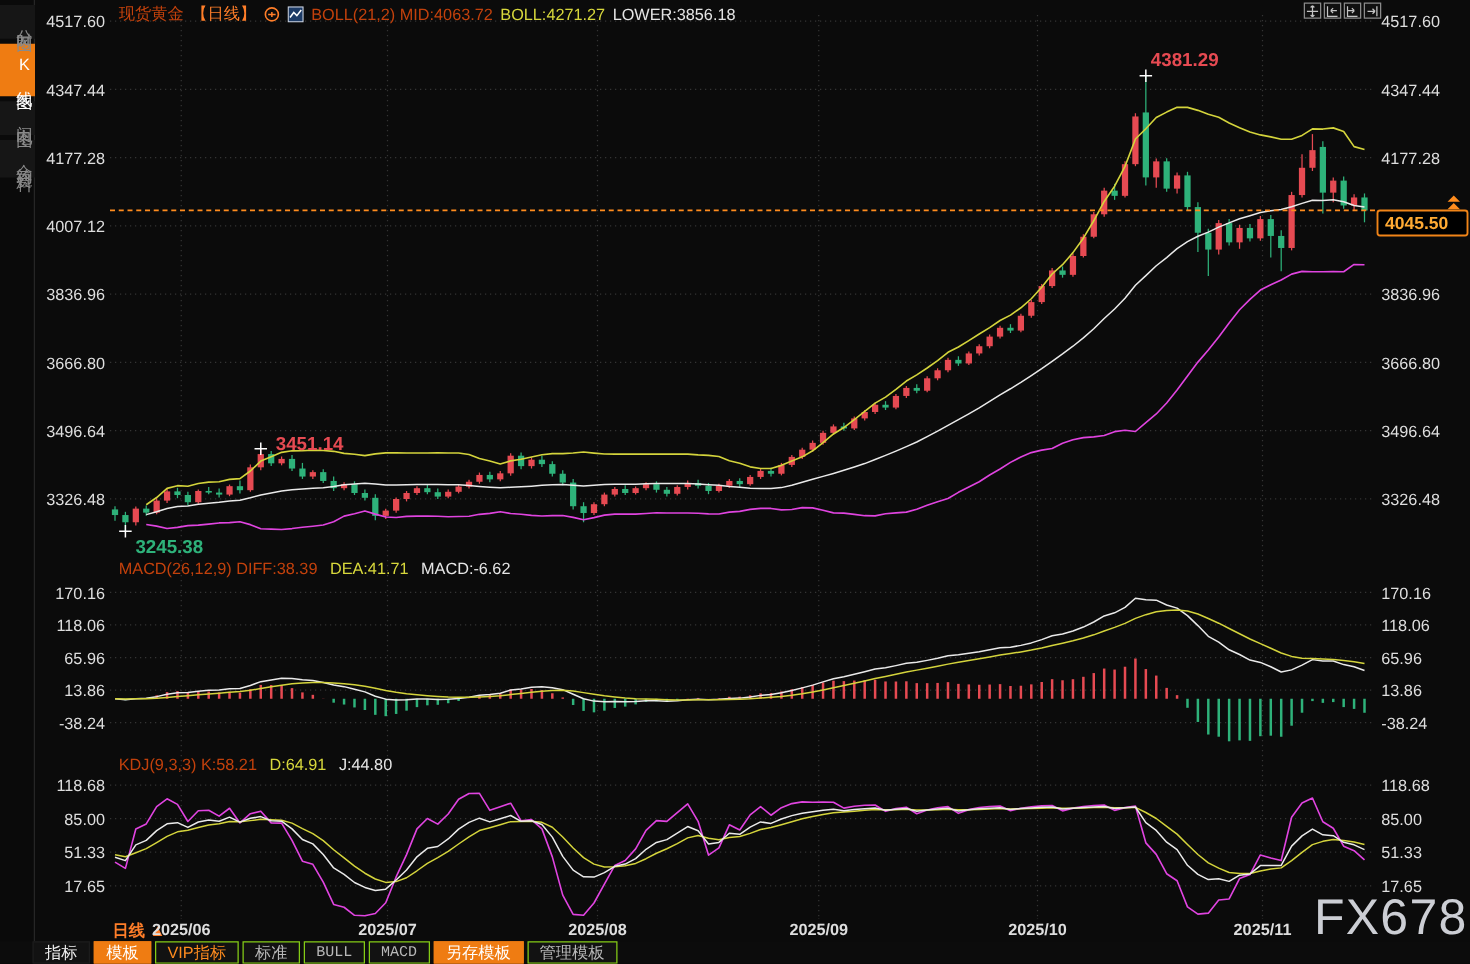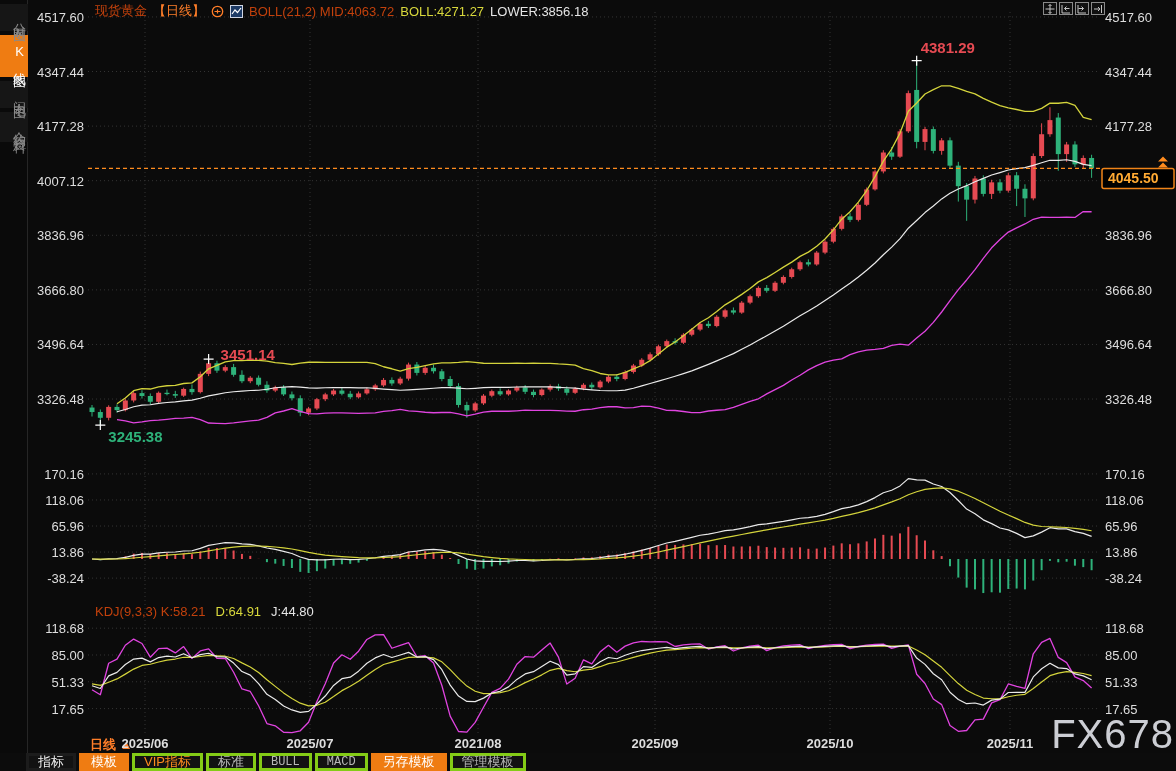--- a/index.html
+++ b/index.html
@@ -47,21 +47,21 @@
     z-index:4; color:#dedede; font-size:13px; font-weight:bold; }
   #period-selector { position:absolute; left:90px; top:1px; color:#ff7e29;
     font-weight:bold; cursor:pointer; }
   .date-label { position:absolute; top:1px; width:64px; text-align:center; }
 
   
   #bottom-toolbar { position:absolute; left:0; top:753px; width:1176px; height:18px;
     background:#0c0c0c; z-index:6; display:flex; align-items:stretch;
     padding-left:26px; font-size:13px; }
   .tb-btn { padding:0 9px; margin-right:3px; display:flex; align-items:center;
-    background:#121212; border:3px solid #84cc16; color:#b8b8b8;
+    background:#121212; border:1px solid #84cc16; color:#b8b8b8;
     cursor:pointer; white-space:nowrap; }
   .tb-btn.white  { color:#f0f0f0; border-color:#1c1c1c; }
   .tb-btn.orange { background:#ef7c12; border-color:#ef7c12; color:#fff; }
   .tb-btn.viptext{ color:#ff8c1e; }
   .tb-btn.mono   { font-family:"Liberation Mono","DejaVu Sans Mono",monospace; font-size:12px; }
 </style>
 </head>
 <body>
 
 <div id="app">
@@ -556,36 +556,41 @@
           <path d="M1 1v8h8M1.5 4.5h5M6.5 4.5l-2-2M6.5 4.5l-2 2" stroke="#c4c4c4" stroke-width="1" fill="none"></path>
         </svg>
     </div>
     <div class="tr-btn">
       <svg width="10" height="10" viewBox="0 0 10 10">
           <path d="M8.5 1v8M1 5h6M7 5l-2-2M7 5l-2 2" stroke="#c4c4c4" stroke-width="1" fill="none"></path>
         </svg>
     </div>
   </div>
 
+  <div id="macd-header">
+    <span class="t-white">MACD(26,12,9) DIFF:38.39</span>
+    <span class="t-yellow">DEA:41.71</span>
+    <span class="t-magenta">MACD:-6.62</span>
+  </div>
 
   <div id="kdj-header">
     <span class="t-white">KDJ(9,3,3) K:58.21</span>
     <span class="t-yellow">D:64.91</span>
     <span class="t-magenta">J:44.80</span>
   </div>
 
   <div id="watermark">FX678</div>
 
   <div id="date-row">
     <span id="period-selector">
       <span>日线</span> <span>▲</span>
     </span>
   <span class="date-label" style="left: 113px;">2025/06</span>
       <span class="date-label" style="left: 278px;">2025/07</span>
-      <span class="date-label" style="left: 446px;">2021/08</span>
+      <span class="date-label" style="left: 446px;">2025/08</span>
       <span class="date-label" style="left: 623px;">2025/09</span>
       <span class="date-label" style="left: 798px;">2025/10</span>
       <span class="date-label" style="left: 978px;">2025/11</span>
     </div>
 
   <div id="bottom-toolbar">
     <div class="tb-btn white">指标</div>
     <div class="tb-btn orange">模板</div>
     <div class="tb-btn viptext">VIP指标</div>
     <div class="tb-btn">标准</div>

